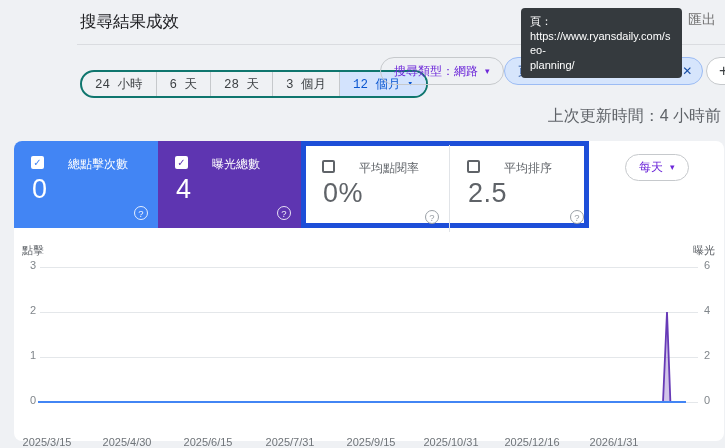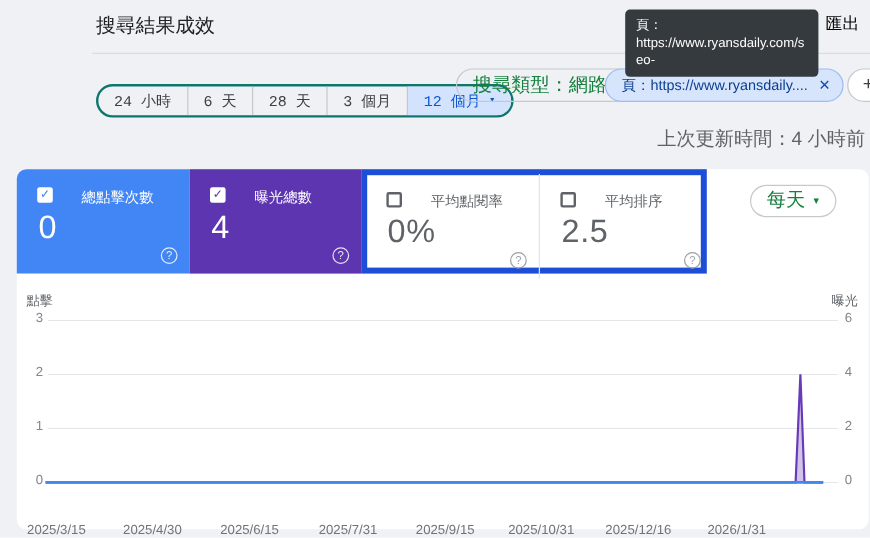--- a/index.html
+++ b/index.html
@@ -5,21 +5,21 @@
   * { margin:0; padding:0; box-sizing:border-box; }
   html,body { width:725px; height:448px; overflow:hidden; }
   body {
     font-family:"Liberation Sans","DejaVu Sans",sans-serif;
     background:#eff1f4; position:relative; color:#202124;
   }
   .abs { position:absolute; }
 
   
   .page-title { left:80px; top:11px; font-size:16.5px; font-weight:500; color:#202124; }
-  .export-btn { left:688px; top:11px; font-size:14px; color:#000000; cursor:pointer; background:none; border:none; font-family:inherit; }
+  .export-btn { left:688px; top:11px; font-size:14px; color:#737373; cursor:pointer; background:none; border:none; font-family:inherit; }
   .title-divider { left:77px; top:44px; width:648px; height:1px; background:#dadce0; }
 
   
   .tooltip {
     left:521px; top:8px; width:161px; z-index:20;
     background:#353a3e; color:#fff; border-radius:4px;
     padding:6px 9px; font-size:11px; line-height:14.5px;
     word-break:break-all;
   }
 
@@ -30,21 +30,21 @@
   }
   .seg-btn {
     display:flex; align-items:center; padding:0 13px; font-size:12.5px;
     color:#3c4043; border-right:1px solid #c6c9cc; cursor:pointer; white-space:nowrap;
     background:transparent; border-top:none; border-bottom:none; border-left:none; font-family:inherit;
   }
   .seg-btn:last-child { border-right:none; }
   .seg-btn.selected { background:#d3e3fd; color:#0b57d0; }
   .pill {
     top:57px; height:28px; display:flex; align-items:center; padding:12px 13px;
-    border:1px solid #c6c9cc; border-radius:14px; font-size:16px; color:#15803d;
+    border:1px solid #c6c9cc; border-radius:14px; font-size:12px; color:#6d28d9;
     cursor:pointer; white-space:nowrap; background:transparent; font-family:inherit;
   }
   .chip {
     left:504px; top:57px; height:28px; display:flex; align-items:center;
     padding:0 10px 0 13px; background:#d6e5fc; border:1px solid #9cbcf4;
     border-radius:14px; font-size:12px; color:#0b3d91; cursor:pointer; white-space:nowrap;
   }
   .add-chip { left:706px; top:57px; width:40px; padding:0 12px; background:#fff; color:#3c4043; font-size:15px; }
   .caret { font-size:9px; color:inherit; margin-left:7px; line-height:1; }
   .caret::before { content:"▾"; }
@@ -121,20 +121,21 @@
   <span class="close-x"></span>
 </div>
 
 <button class="abs pill add-chip">
   <span class="plus-i"></span>
 </button>
 
 <div class="abs tooltip">
   <div>頁：</div>
   <div>https://www.ryansdaily.com/seo-</div>
+  <div>planning/</div>
 </div>
 
 <div class="abs last-updated">上次更新時間：4 小時前</div>
 
 <div class="abs panel">
 
   <div class="abs card card-clicks colored">
     <div class="card-head">
       <span class="cb checked"></span>
       <span class="card-label">總點擊次數</span>

